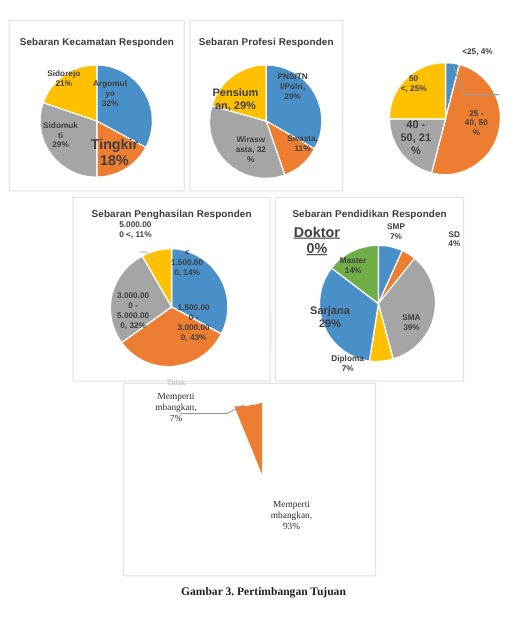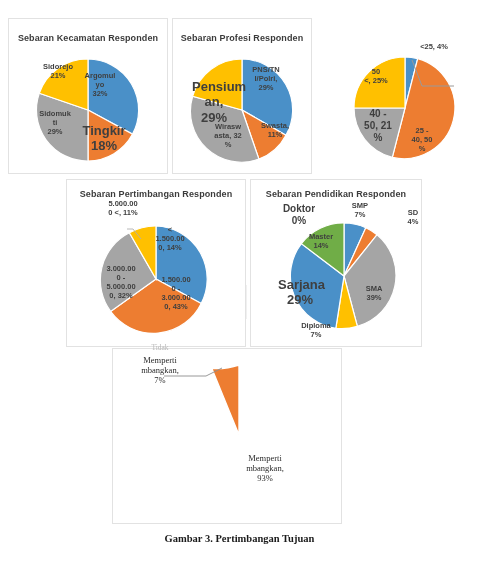--- a/index.html
+++ b/index.html
@@ -109,49 +109,49 @@
     </svg>
   </div>
   <div class="lbl" style="left:244px;top:66px;width:44px;font-size:7.5px;">PNS/TN
 I/Polri,
 29%</div>
   <div class="lbl" style="left:253px;top:122px;width:44px;font-size:7.5px;">Swasta,
 11%</div>
   <div class="lbl" style="left:206px;top:123px;width:44px;font-size:7.5px;">Wirasw
 asta, 32
 %</div>
-  <div class="lbl" style="left:192px;top:79px;width:44px;font-size:13px;">Pensium
+  <div class="lbl" style="left:192px;top:79px;width:44px;font-size:10px;">Pensium
 an, 29%</div>
 
   <div class="pie-wrap" style="left:350px;top:50px;">
     <svg width="120" height="118" viewBox="0 0 120 118">
 
       <path d="M55 58 L55 7 A51 51 0 0 1 67.7 8.62 Z" fill="#4A90C8" stroke="#ffffff" stroke-width="1.2"></path>
 
       <path d="M55 58 L67.7 8.62 A51 51 0 0 1 42.3 107.38 Z" fill="#ED7D31" stroke="#ffffff" stroke-width="1.2"></path>
 
       <path d="M55 58 L42.3 107.38 A51 51 0 0 1 4 58 Z" fill="#A5A5A5" stroke="#ffffff" stroke-width="1.2"></path>
 
       <path d="M55 58 L4 58 A51 51 0 0 1 55 7 Z" fill="#FFC000" stroke="#ffffff" stroke-width="1.2"></path>
 
       <polyline points="62,10 72,36 104,36" fill="none" stroke="#9a9a9a" stroke-width="1"></polyline>
     </svg>
   </div>
   <div class="lbl" style="left:410px;top:43px;width:48px;font-size:7.5px;">&lt;25, 4%</div>
-  <div class="lbl" style="left:401px;top:99px;width:42px;font-size:7.5px;margin-top:28px;">25 -
+  <div class="lbl" style="left:412px;top:99px;width:42px;font-size:7.5px;">25 -
 40, 50
 %</div>
   <div class="lbl" style="left:357px;top:108px;width:42px;font-size:10px;">40 -
 50, 21
 %</div>
   <div class="lbl" style="left:355px;top:68px;width:42px;font-size:7.5px;">50
 &lt;, 25%</div>
 
   <div class="chartbox" style="left:66px;top:179px;width:180px;height:168px;">
-    <div class="chart-title" style="top:10px;font-size:9px;">Sebaran Pertimbangan Responden</div>
+    <div class="chart-title" style="top:10px;font-size:9px;">Sebaran Penghasilan Responden</div>
   </div>
   <div class="pie-wrap" style="left:97px;top:223px;">
     <svg width="120" height="116" viewBox="0 0 120 116">
 
       <path d="M59 56 L59 3 A53 53 0 0 1 104.19 80.47 Z" fill="#4A90C8" stroke="#ffffff" stroke-width="1.2"></path>
 
       <path d="M59 56 L104.19 80.47 A53 53 0 0 1 13.60 88.43 Z" fill="#ED7D31" stroke="#ffffff" stroke-width="1.2"></path>
 
       <path d="M59 56 L13.60 88.43 A53 53 0 0 1 32.38 9.80 Z" fill="#A5A5A5" stroke="#ffffff" stroke-width="1.2"></path>
 
@@ -194,25 +194,25 @@
     </svg>
   </div>
   <div class="lbl" style="left:339px;top:202px;width:42px;font-size:7.5px;">SMP
 7%</div>
   <div class="lbl" style="left:395px;top:209px;width:36px;font-size:7.5px;">SD
 4%</div>
   <div class="lbl" style="left:353px;top:285px;width:42px;font-size:7.5px;">SMA
 39%</div>
   <div class="lbl" style="left:292px;top:322px;width:48px;font-size:7.5px;">Diploma
 7%</div>
-  <div class="lbl" style="left:278px;top:277px;width:44px;font-size:13px;">Sarjana
+  <div class="lbl" style="left:278px;top:277px;width:44px;font-size:10px;">Sarjana
 29%</div>
   <div class="lbl" style="left:299px;top:233px;width:44px;font-size:7.5px;">Master
 14%</div>
-  <div class="lbl" style="left:277px;top:203px;width:44px;font-size:10px;">Doktor
+  <div class="lbl" style="left:266px;top:203px;width:44px;font-size:13px;text-decoration:underline;">Doktor
 0%</div>
 
   <div class="chartbox" style="left:112px;top:348px;width:230px;height:176px;"></div>
   <div class="pie-wrap" style="left:170px;top:358px;">
     <svg width="146" height="150" viewBox="0 0 146 150">
 
       <path d="M69 77 L69 7 A70 70 0 0 1 41.83 10.49 Z" fill="#4A90C8" stroke="#ffffff" stroke-width="1.4"></path>
 
       <path d="M69 77 L41.83 10.49 A70 70 0 0 0 69 7 Z" fill="#ED7D31" stroke="#ffffff" stroke-width="1.4"></path>
 

